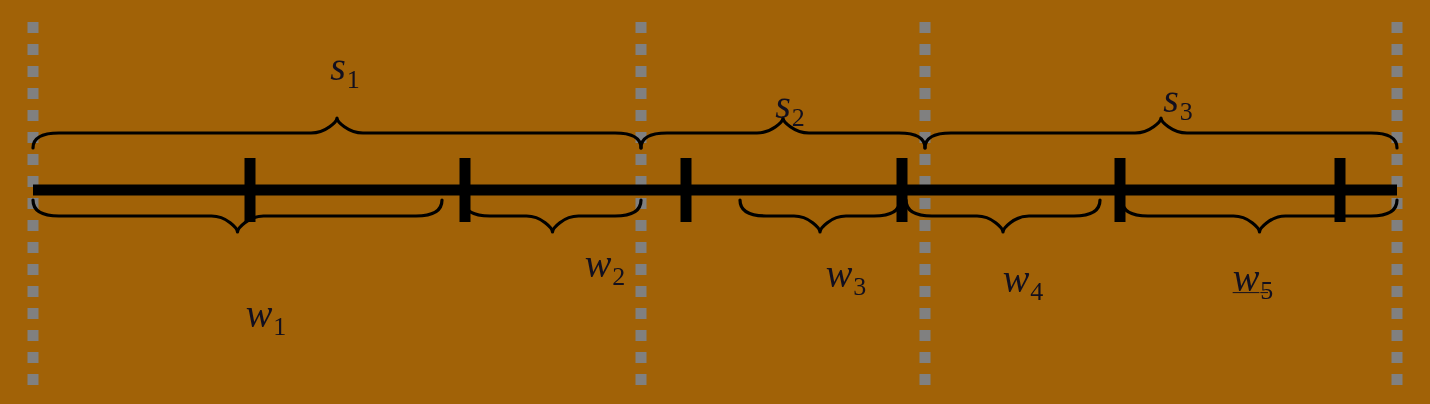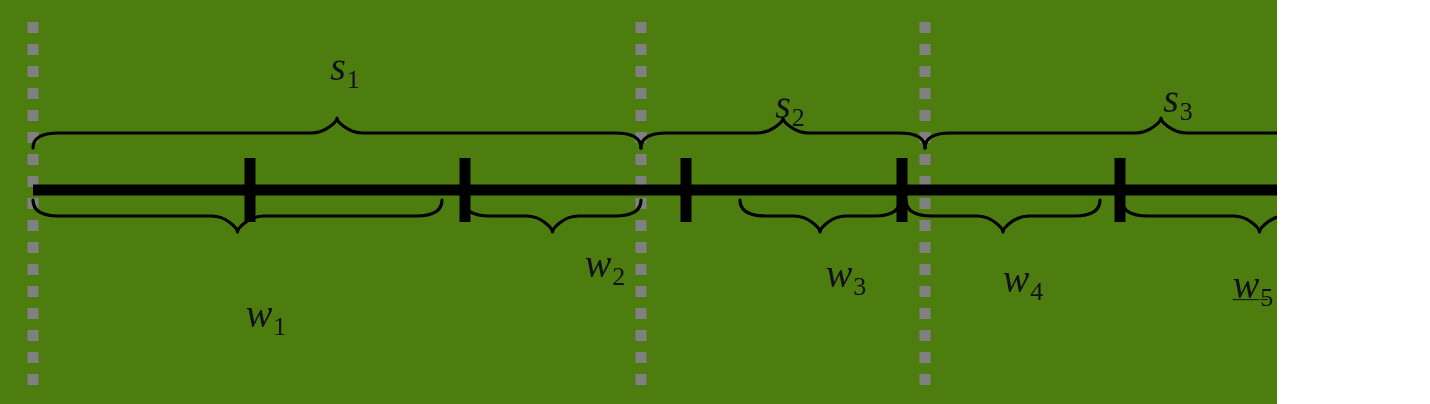--- a/index.html
+++ b/index.html
@@ -2,23 +2,23 @@
 <html><head>
 <meta charset="utf-8">
 <style>
   html, body {
     margin: 0;
     padding: 0;
     background: #ffffff;
   }
   #stage {
     position: relative;
-    width: 1277px;
+    width: 1430px;
     height: 404px;
-    background: #4d7c0f;
+    background: #a16207;
     overflow: hidden;
     font-family: "Liberation Serif", "DejaVu Serif", serif;
   }
   #svg-canvas {
     position: absolute;
     left: 0;
     top: 0;
     width: 1430px;
     height: 404px;
   }
@@ -96,17 +96,17 @@
   </div>
   <div class="label" id="lbl-w2" style="left: 605px; top: 267px;">
     <span class="base">w</span><span class="sub">2</span>
   </div>
   <div class="label" id="lbl-w3" style="left: 846px; top: 277px;">
     <span class="base">w</span><span class="sub">3</span>
   </div>
   <div class="label" id="lbl-w4" style="left: 1015px; top: 282px; margin-left: 8px;">
     <span class="base">w</span><span class="sub">4</span>
   </div>
-  <div class="label" id="lbl-w5" style="left: 1253px; top: 288px; text-decoration: underline;">
+  <div class="label" id="lbl-w5" style="left: 1253px; top: 281px; text-decoration: underline;">
     <span class="base">w</span><span class="sub">5</span>
   </div>
 
 </div>
 
 </body></html>

